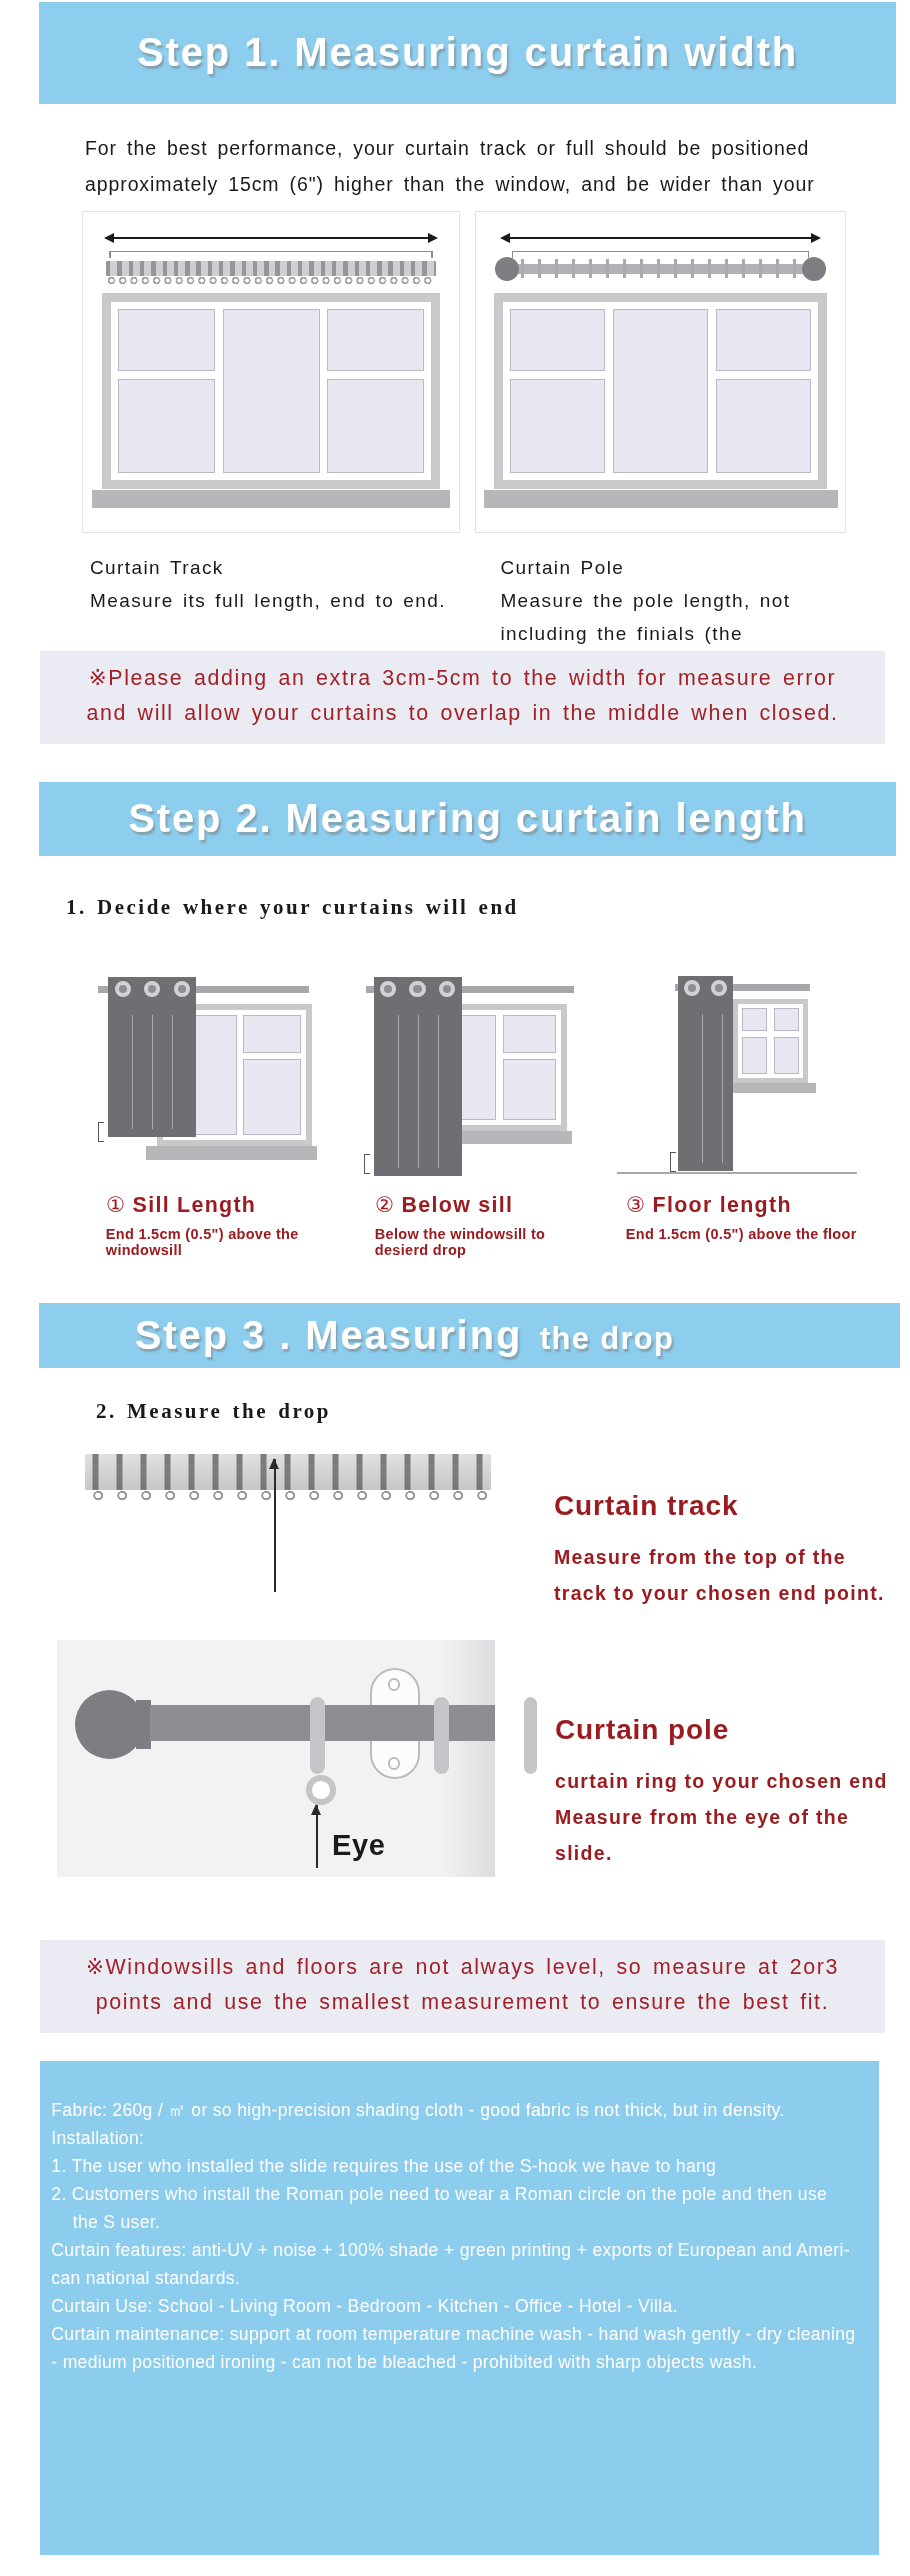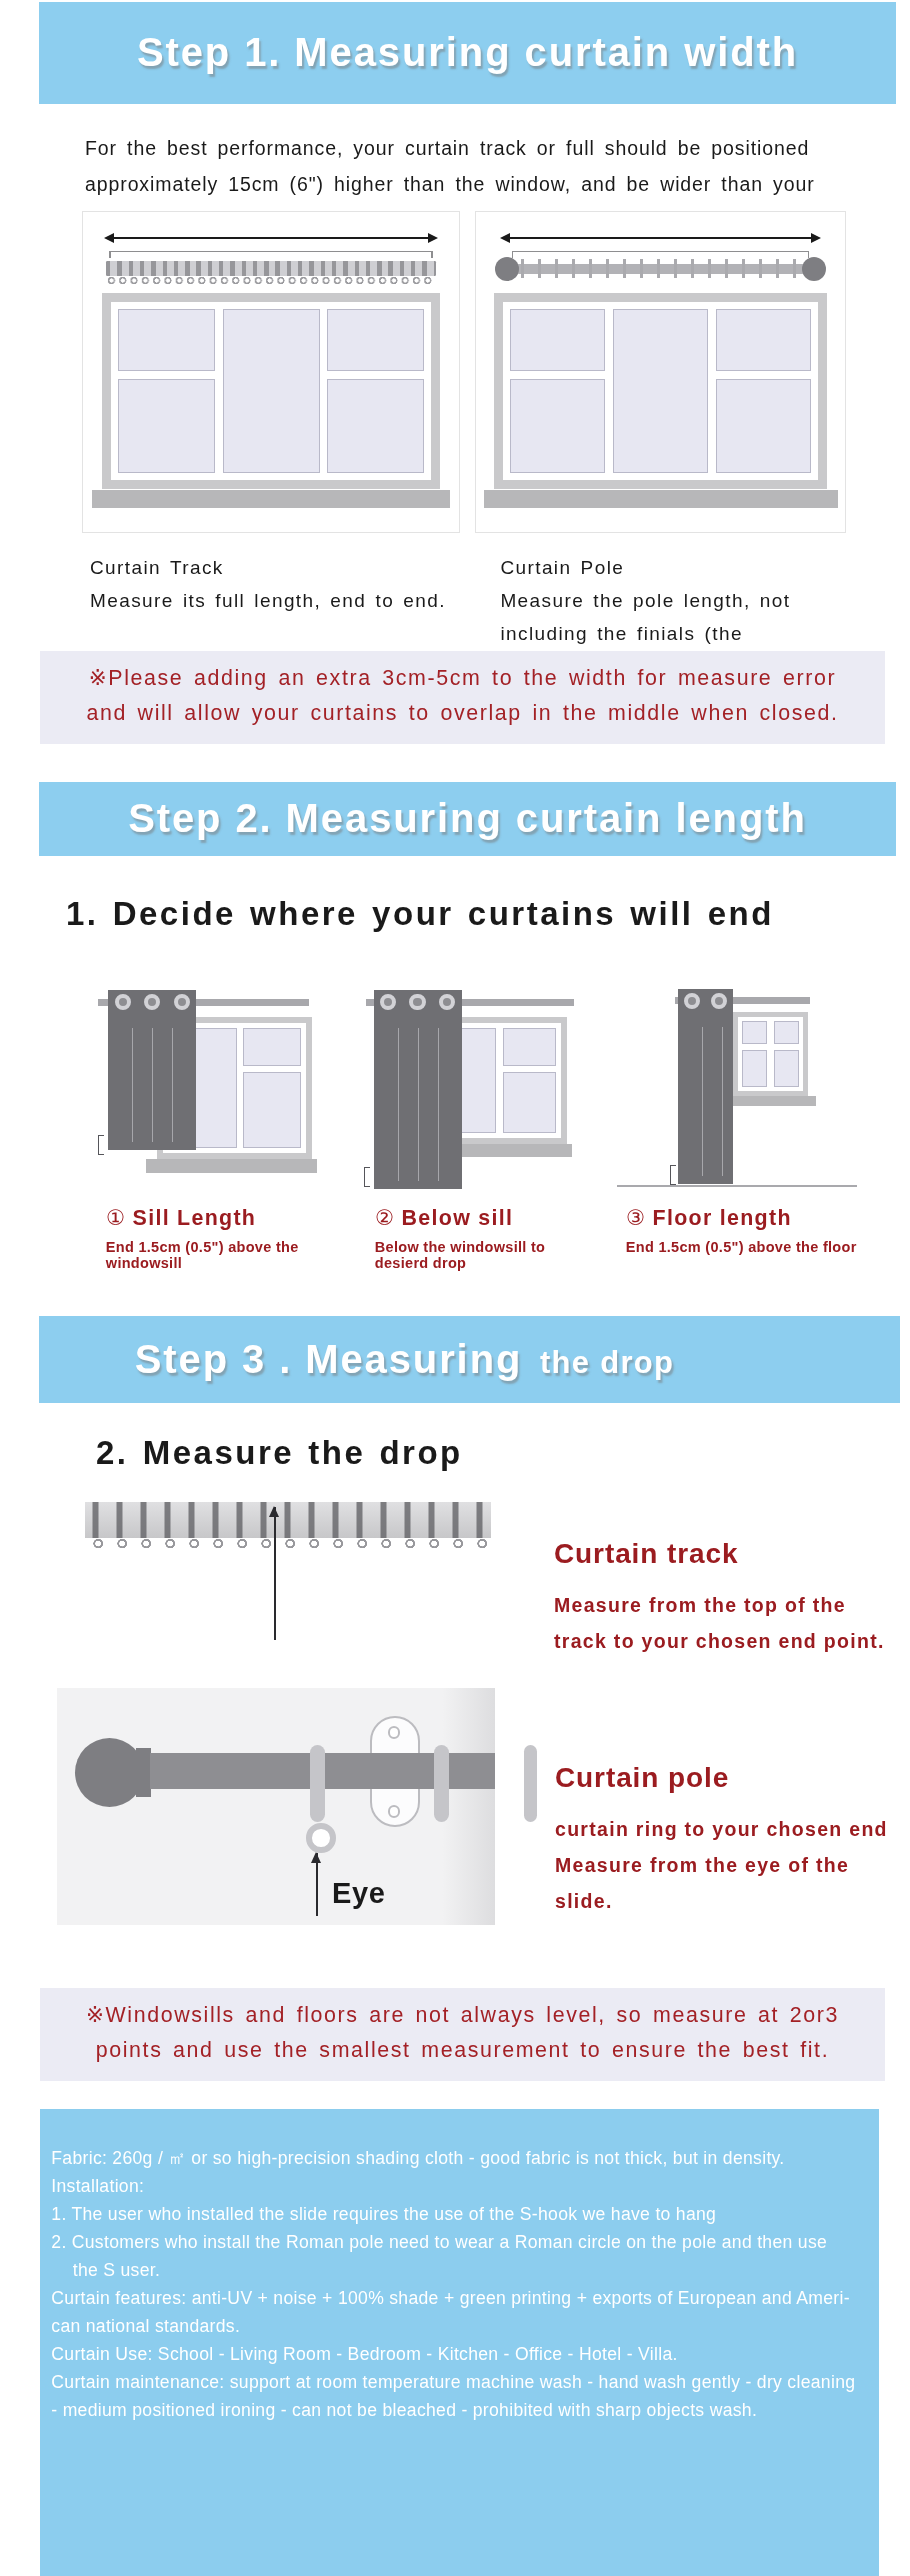--- a/index.html
+++ b/index.html
@@ -8,21 +8,21 @@
 
   
   .banner{margin:16px 0 0 39px;width:857px;height:102px;background:#8DCEEF;
           display:flex;align-items:center;justify-content:center;}
   .banner-text{color:#fff;font-weight:bold;font-size:40px;letter-spacing:1.9px;
                text-shadow:1.9px 2.5px 1.9px rgba(120,120,120,.5);white-space:nowrap;}
   .banner-sub{color:#fff;font-weight:bold;font-size:31px;letter-spacing:1.3px;
               text-shadow:1.9px 2.5px 1.9px rgba(120,120,120,.5);margin-left:17.6px;white-space:nowrap;}
   #banner1{margin-top:1.9px;}
   #banner2{margin-top:38px;height:74px;}
-  #banner3{margin-top:45px;height:87px;padding-right:4px;align-items:center;}
+  #banner3{margin-top:45px;height:65px;padding-right:4px;align-items:center;}
   #banner3 .banner-inner{display:flex;align-items:baseline;transform:translateX(-63px);}
 
   
   .intro{margin:26.4px 0 0 85px;font-size:19.5px;line-height:36px;letter-spacing:0.9px;word-spacing:3.8px;}
 
   
   .figs-row{display:flex;margin:8.8px 0 0 82px;}
   .fig-box{position:relative;width:376px;height:320px;background:#fff;border:0.6px solid #e3e3e3;}
   .fig-box + .fig-box{margin-left:15px;width:369px;}
   .harrow{position:absolute;height:1.9px;background:#1a1a1a;}
@@ -55,21 +55,21 @@
   .cap-col + .cap-col{width:352px;margin-left:26.4px;}
 
   
   .note{margin-left:40px;width:845px;background:#EBEBF4;text-align:center;
         padding:10px 0 12.6px 0;}
   #note1{margin-top:1.3px;}
   #note2{margin-top:63px;}
   .note p{margin:0;color:#A32126;font-size:21.4px;line-height:35px;letter-spacing:1.6px;word-spacing:3.1px;}
 
   
-  .sec-heading{margin-left:66px;font-size:33px;font-weight:bold;letter-spacing:2.5px;word-spacing:2.5px;}
+  .sec-heading{margin-left:66px;font-size:21px;font-weight:bold;letter-spacing:2.5px;word-spacing:2.5px;font-family:Liberation Serif, serif;}
   #heading1{margin-top:39px;}
   #heading2{margin-top:31px;margin-left:96px;}
 
   
   .opts-row{display:flex;margin:26.4px 0 0 97px;}
   .opt{width:220px;}
   .opt2{width:211px;margin-left:49px;}
   .opt3{width:240px;margin-left:40px;}
   .opt-fig{position:relative;height:233px;}
   .o-pole{position:absolute;background:#a8a8ac;}

